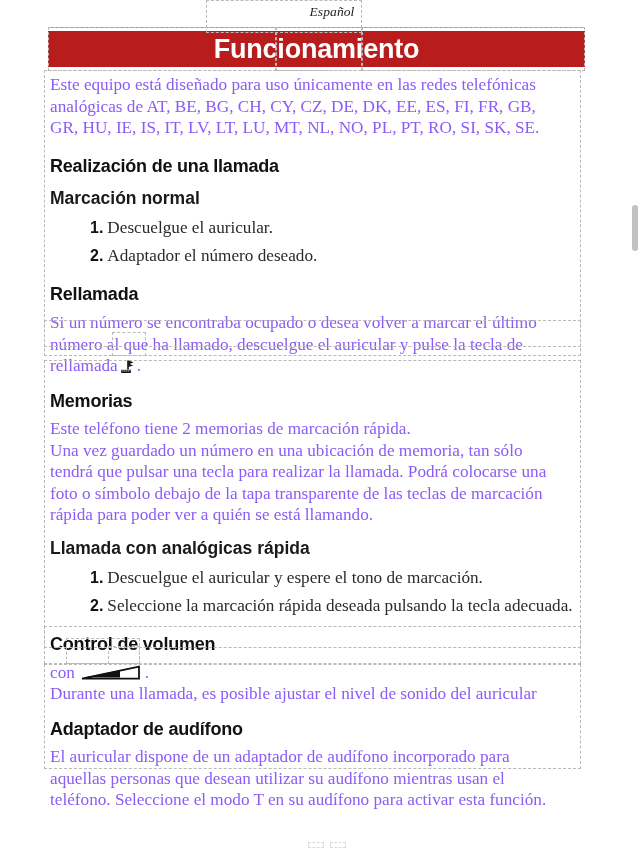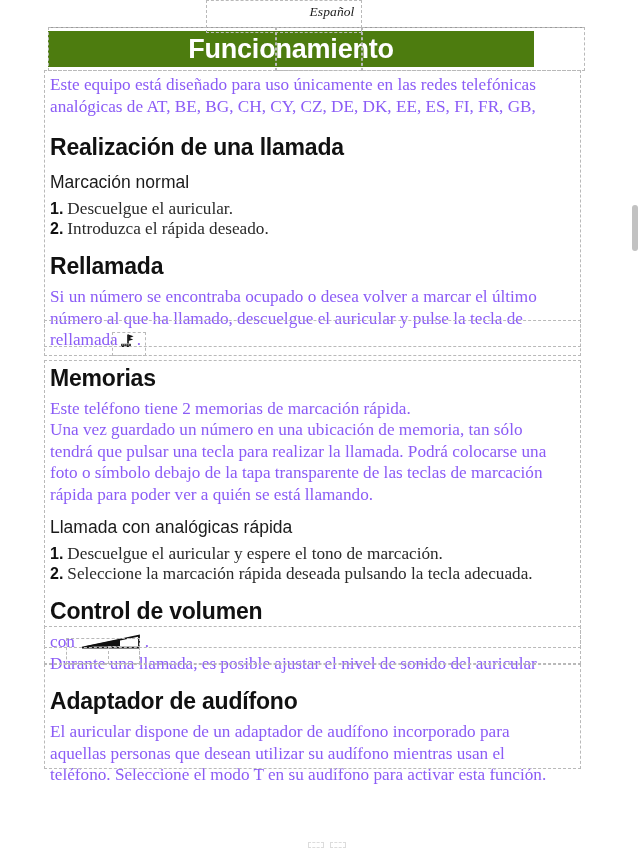--- a/index.html
+++ b/index.html
@@ -46,23 +46,23 @@
     width: 537px;
     height: 1px;
     background: #9a9a9a;
   }
 
   
   .banner {
     position: absolute;
     left: 48px;
     top: 31px;
-    width: 486px;
+    width: 537px;
     height: 36px;
-    background: #4d7c0f;
+    background: #b91c1c;
     display: flex;
     align-items: center;
     justify-content: center;
   }
   .banner-title {
     font-family: "Liberation Sans", sans-serif;
     font-weight: bold;
     font-size: 27px;
     color: #ffffff;
     letter-spacing: -0.2px;
@@ -83,47 +83,48 @@
     line-height: 21.5px;
     color: #8b5cf6;
     margin: 0;
   }
 
   .block { margin: 0; }
 
   h2.head {
     font-family: "Liberation Sans", sans-serif;
     font-weight: bold;
-    font-size: 23px;
+    font-size: 18px;
     color: #111111;
     margin: 0;
     line-height: 1.15;
     letter-spacing: -0.2px;
   }
 
   h3.subhead {
     font-family: "Liberation Sans", sans-serif;
-    font-weight: normal;
+    font-weight: bold;
     font-size: 17.5px;
     color: #1a1a1a;
     margin: 0;
     line-height: 1.15;
   }
 
   ol.steps {
     margin: 0;
     padding: 0;
     list-style: none;
   }
   ol.steps li {
     font-family: "Liberation Serif", serif;
     font-size: 17.2px;
-    line-height: 20px;
+    line-height: 28px;
     color: #2a2a2a;
     white-space: nowrap;
+    margin-left: 40px;
   }
   ol.steps li .num {
     font-family: "Liberation Sans", sans-serif;
     font-weight: bold;
     font-size: 16px;
     color: #111111;
     margin-right: 4px;
   }
 
   .lines .ln { white-space: nowrap; display: block; }
@@ -190,34 +191,35 @@
   <div class="top-rule"></div>
   <div class="banner">
     <span class="banner-title">Funcionamiento</span>
   </div>
 
   <div class="content">
 
     <div class="block lines">
       <span class="ln">Este equipo está diseñado para uso únicamente en las redes telefónicas</span>
       <span class="ln">analógicas de AT, BE, BG, CH, CY, CZ, DE, DK, EE, ES, FI, FR, GB,</span>
+      <span class="ln">GR, HU, IE, IS, IT, LV, LT, LU, MT, NL, NO, PL, PT, RO, SI, SK, SE.</span>
     </div>
 
     <div class="sp-a"></div>
 
     <h2 class="head">Realización de una llamada</h2>
     <div class="sp-d"></div>
     <h3 class="subhead">Marcación normal</h3>
     <div class="sp-f"></div>
     <ol class="steps">
       <li>
         <span class="num">1.</span><span>Descuelgue el auricular.</span>
       </li>
       <li>
-        <span class="num">2.</span><span>Introduzca el rápida deseado.</span>
+        <span class="num">2.</span><span>Adaptador el número deseado.</span>
       </li>
     </ol>
 
     <div class="sp-e"></div>
 
     <h2 class="head">Rellamada</h2>
     <div class="sp-c"></div>
     <div class="block lines">
       <span class="ln">Si un número se encontraba ocupado o desea volver a marcar el último</span>
       <span class="ln">número al que ha llamado, descuelgue el auricular y pulse la tecla de</span>

